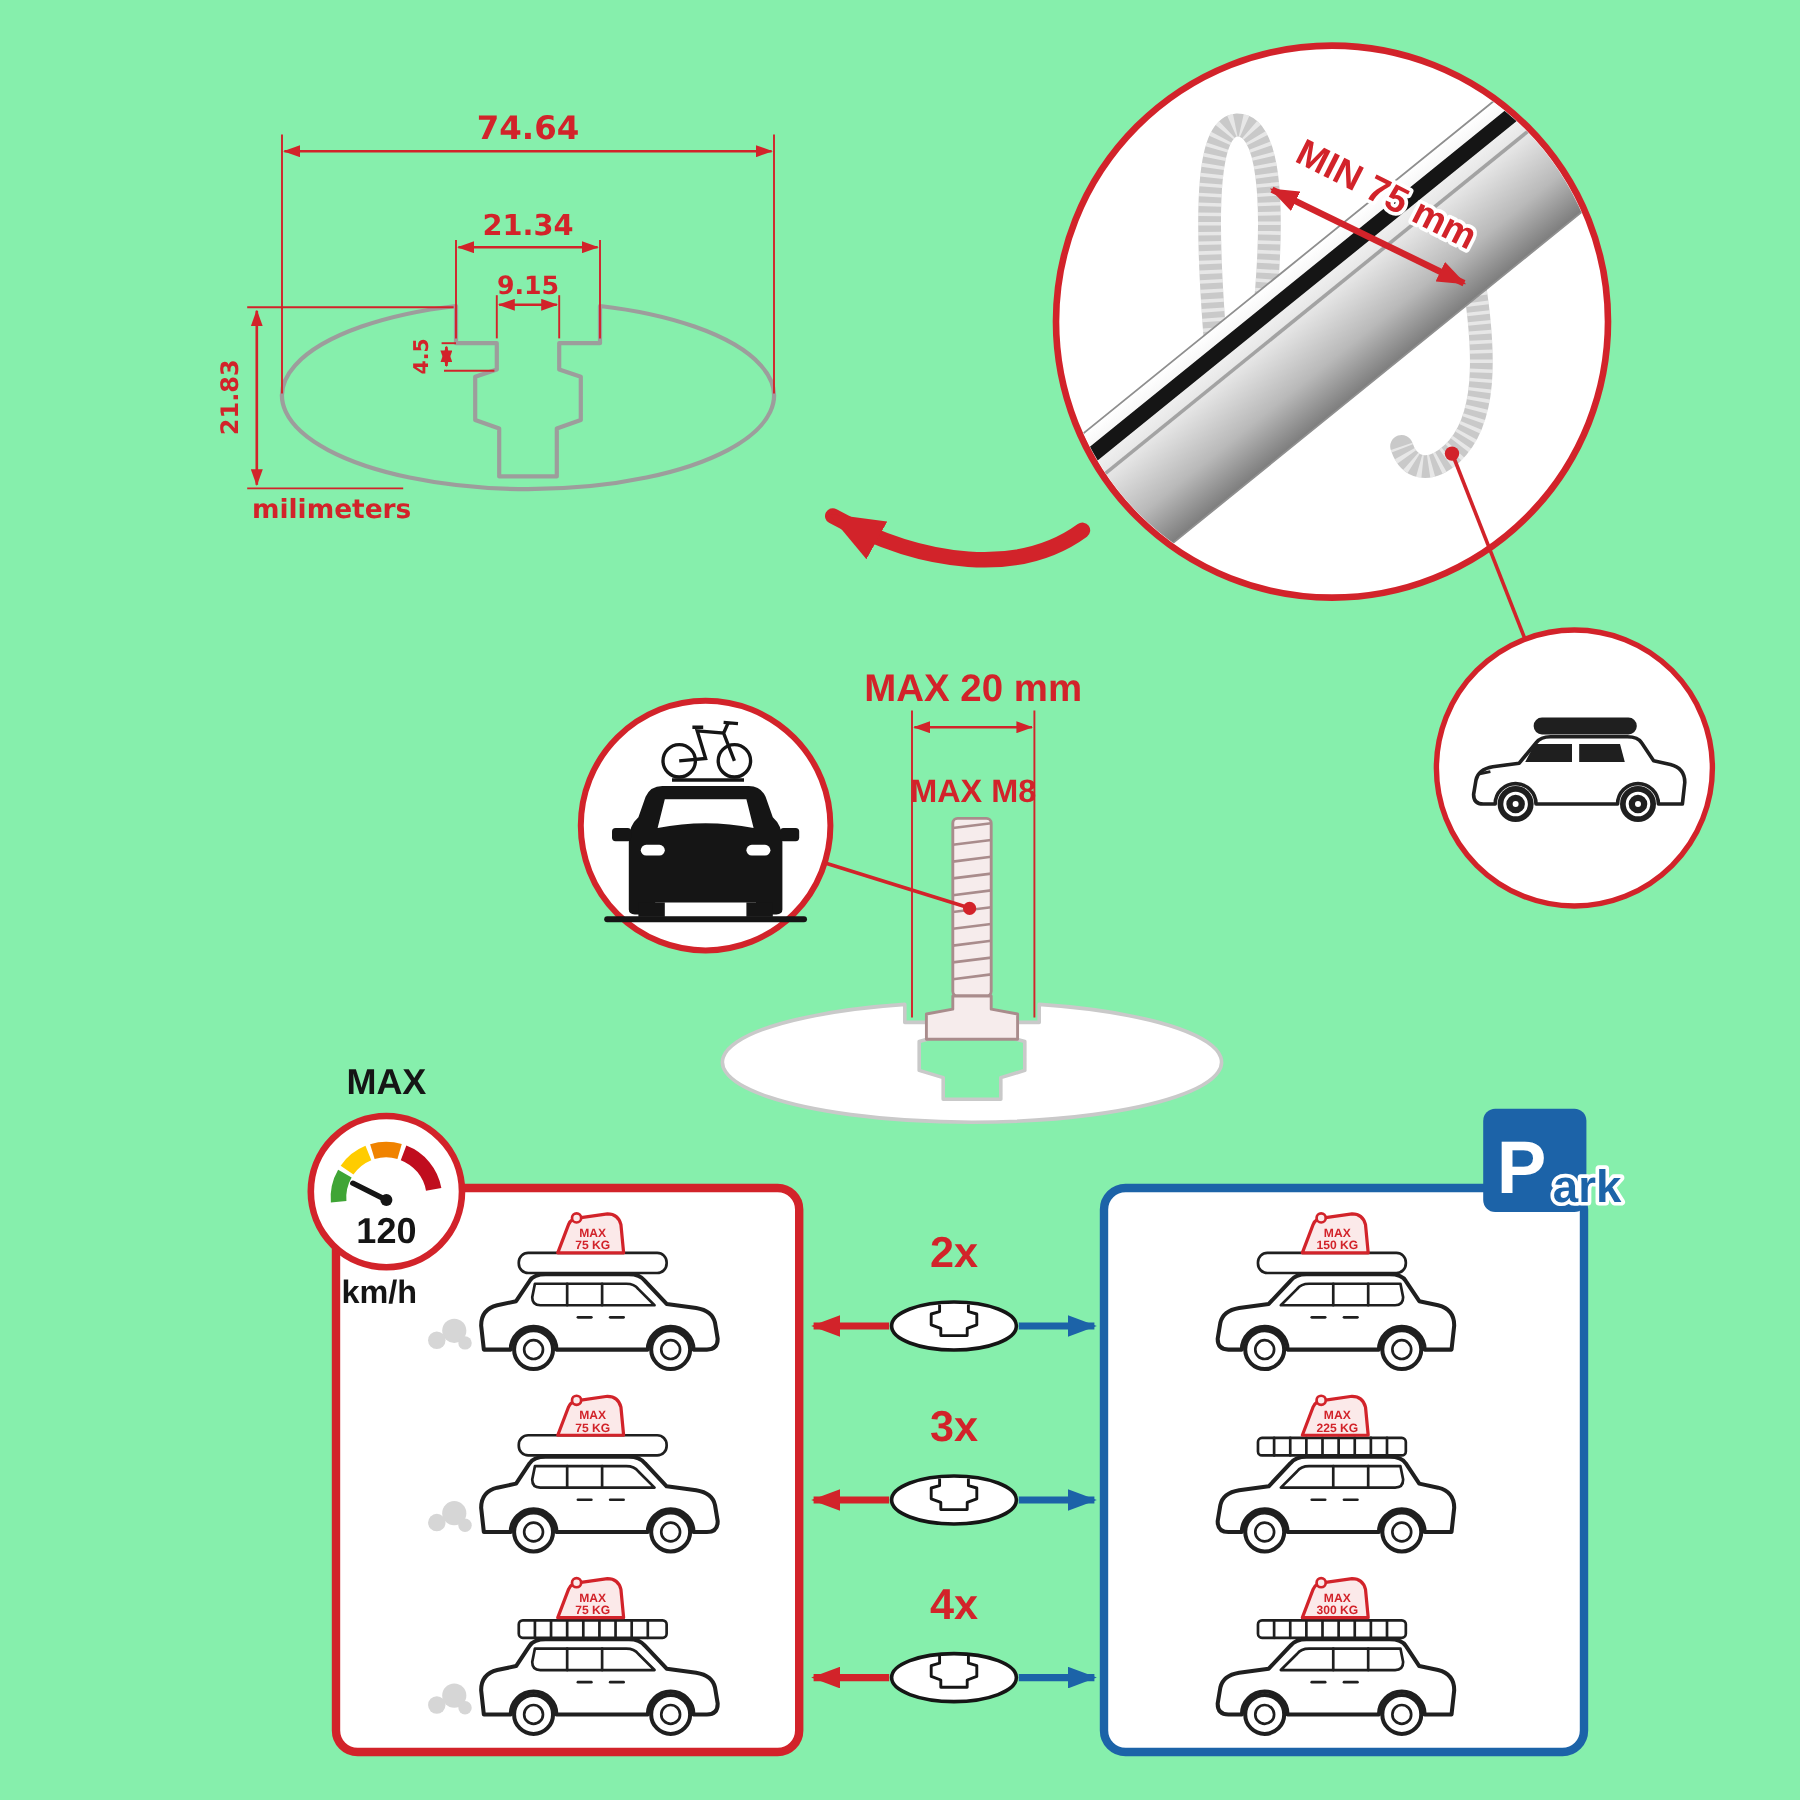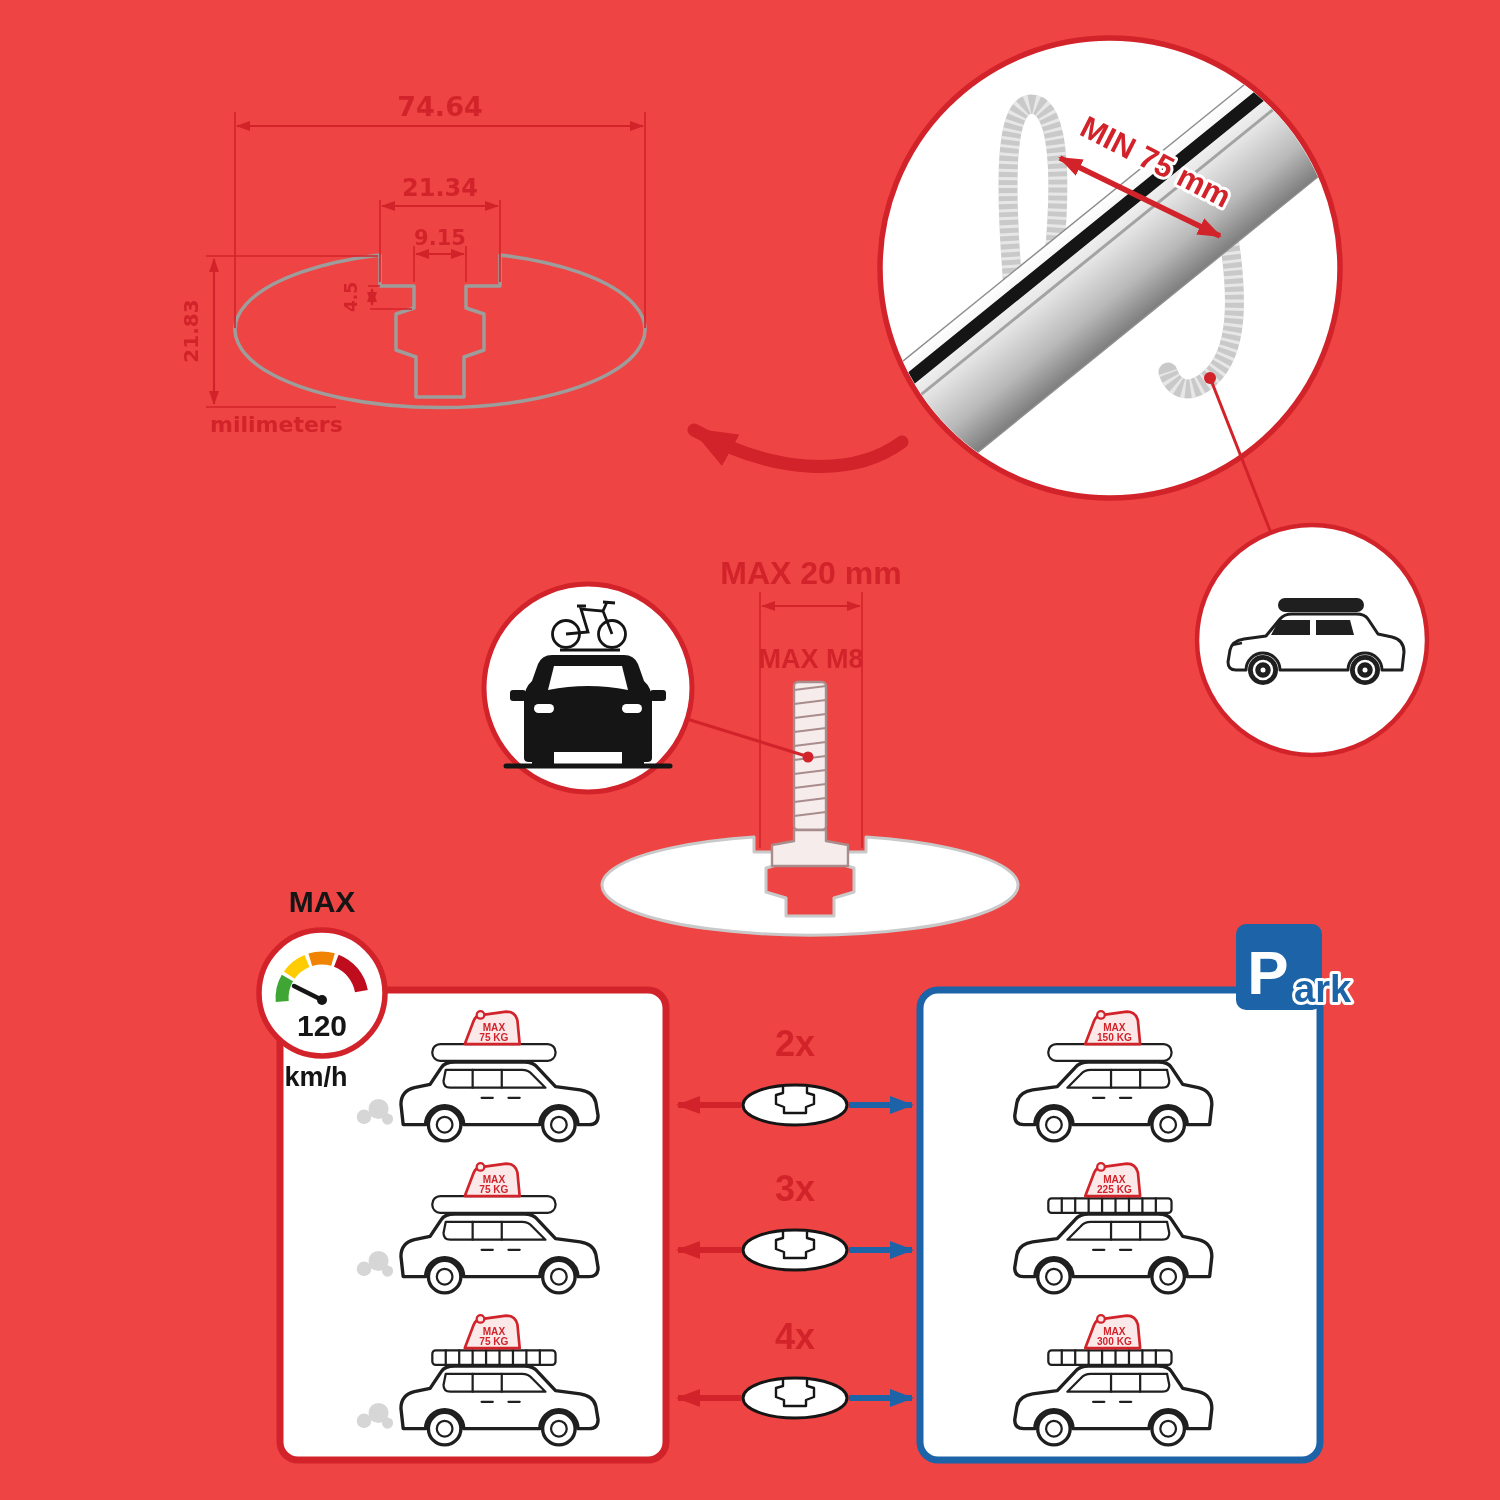--- a/index.html
+++ b/index.html
@@ -1,16 +1,16 @@
 <!DOCTYPE html>
 <html><head>
 <meta charset="utf-8">
 <style>
   html,body{margin:0;padding:0;background:#fff;}
-  .canvas{position:relative;width:1500px;height:1500px;background:#ef4444;overflow:hidden;
+  .canvas{position:relative;width:1500px;height:1500px;background:#86efac;overflow:hidden;
           font-family:"Liberation Sans",sans-serif;}
   svg{position:absolute;inset:0;}
   text{font-family:"Liberation Sans",sans-serif;}
   .dim{stroke:#d2232a;stroke-width:2.2;fill:none;}
   .dimthin{stroke:#d2232a;stroke-width:1.6;fill:none;}
   .dim-num{font-family:"DejaVu Sans",sans-serif;font-weight:700;fill:#d2232a;}
   .red-big{font-weight:700;fill:#d2232a;}
   .blue-big{font-weight:700;fill:#1c63a8;}
   .blk-t{font-weight:700;fill:#151515;}
   .halo{paint-order:stroke;stroke:#fff;stroke-width:6;stroke-linejoin:round;}

